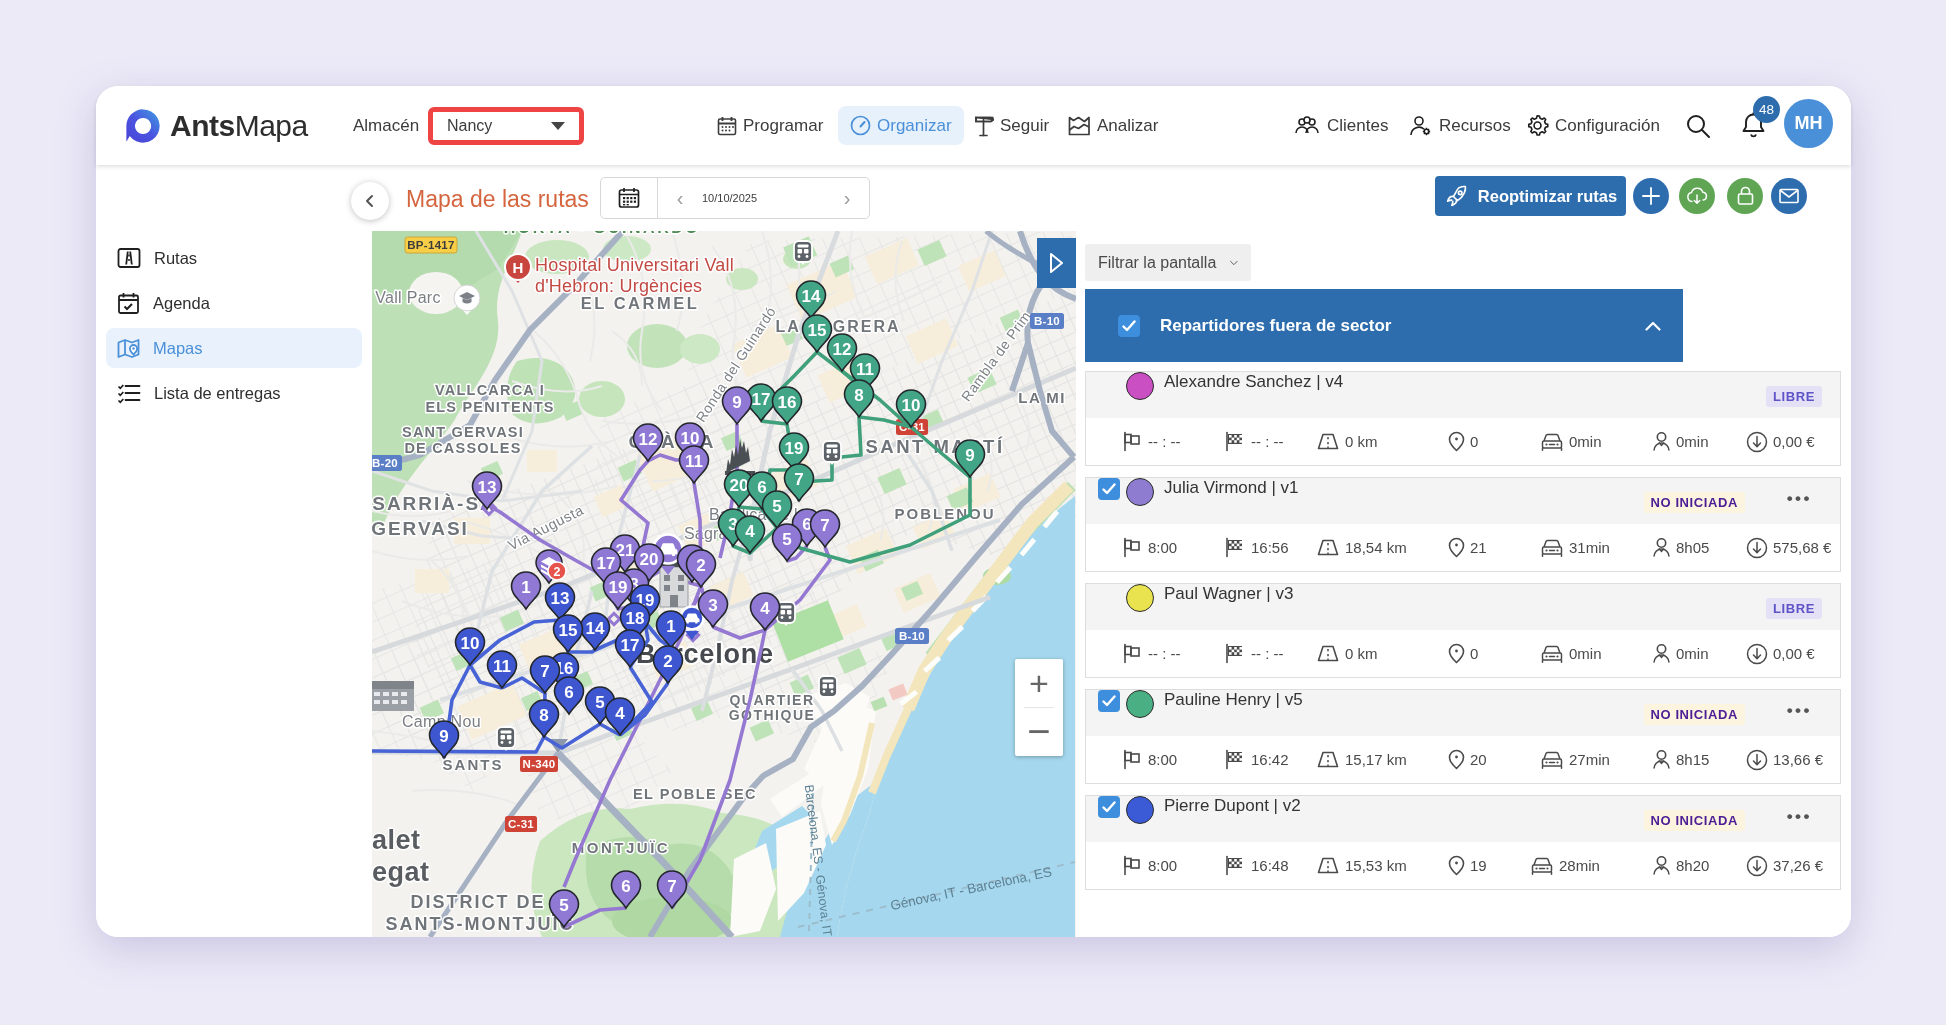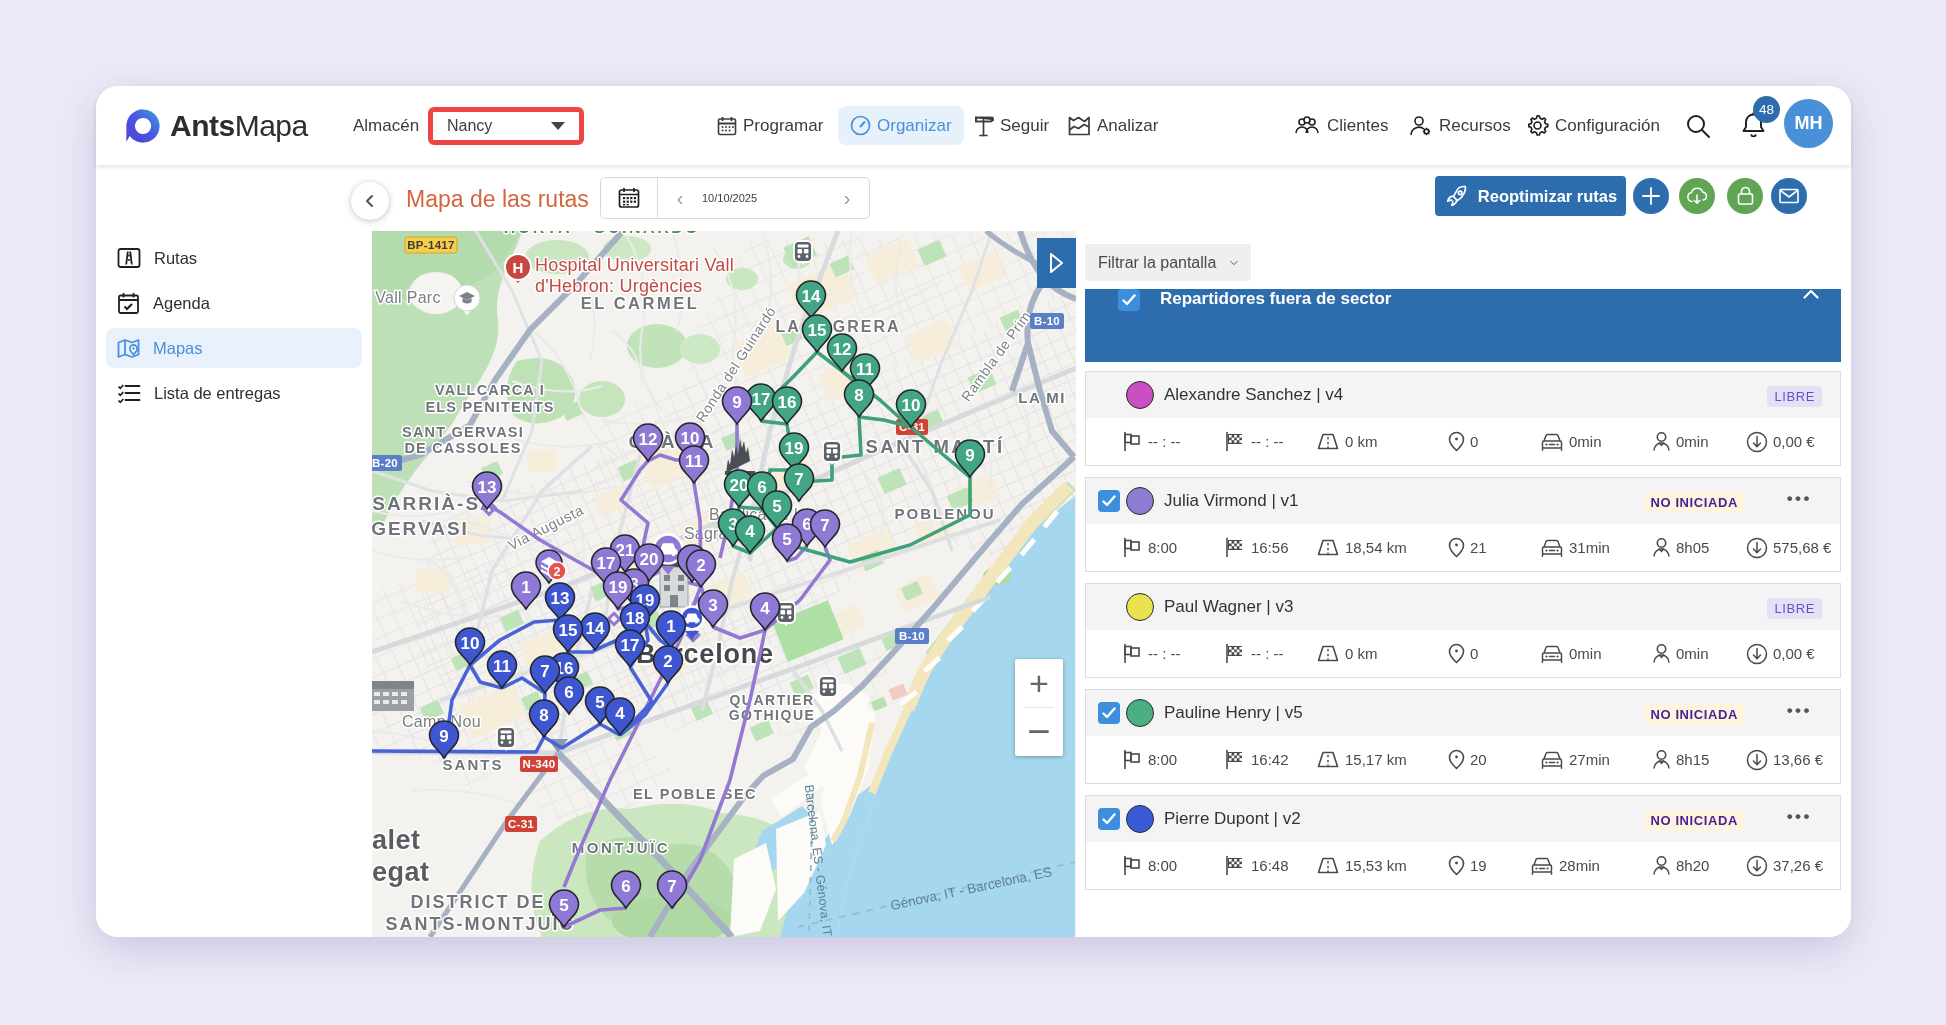--- a/index.html
+++ b/index.html
@@ -29,28 +29,28 @@
 #backbtn{position:absolute;left:-21px;top:17px;width:38px;height:38px;border-radius:50%;background:#fff;box-shadow:0 1px 6px rgba(0,0,0,.25);display:flex;align-items:center;justify-content:center;z-index:15}
 #maptitle{position:absolute;left:34px;top:21px;font-size:23px;color:#D4653E}
 #datectl{position:absolute;left:228px;top:12px;width:270px;height:42px;border:1px solid #d8d8d8;border-radius:5px;display:flex;align-items:center;background:#fff}
 #datectl .cal{width:57px;height:100%;border-right:1px solid #d8d8d8;display:flex;align-items:center;justify-content:center}
 #datectl .chev{width:44px;display:flex;align-items:center;justify-content:center;color:#999;font-size:20px}
 #datectl .dt{flex:1;font-size:11px;color:#3c3c3c}
 #reopt{position:absolute;left:1063px;top:11px;width:191px;height:40px;background:#2D6DAD;border-radius:4px;color:#fff;font-weight:bold;font-size:16.5px;display:flex;align-items:center;justify-content:center}
 .cbtn{position:absolute;top:13px;width:36px;height:36px;border-radius:50%;display:flex;align-items:center;justify-content:center}
 
 #filterbtn{position:absolute;left:9px;top:13px;width:166px;height:37px;background:#EFEFEF;border-radius:3px;display:flex;align-items:center;padding:0 13px;font-size:16px;color:#4a4a4a;white-space:nowrap}
-#bluehead{position:absolute;left:9px;top:58px;width:756px;height:73px;background:#2D6DAD;display:flex;color:#fff;font-weight:bold;font-size:17px}
+#bluehead{position:absolute;left:9px;top:58px;width:598px;height:73px;background:#2D6DAD;display:flex;align-items:center;color:#fff;font-weight:bold;font-size:17px}
 .cb{width:22px;height:22px;border-radius:4px;background:#3E8EDE;display:flex;align-items:center;justify-content:center;flex:0 0 auto}
 .drvcard{position:absolute;left:9px;width:756px;height:95px;border:1px solid #ddd}
-.drvhead{height:46px;background:#F4F4F4;display:flex;align-items:center;position:relative}
+.drvhead{height:46px;background:#F4F4F4;display:flex;position:relative}
 .drvstats{height:47px;background:#fff;display:flex;align-items:center;color:#4a4a4a;font-size:15px}
 .dot{width:28px;height:28px;border-radius:50%;border:1.5px solid #2c2c2c;flex:0 0 auto}
 .dname{font-size:17px;color:#333;margin-left:10px}
-.libre{position:absolute;right:18px;top:14px;background:#E4E1F6;color:#5F54C7;font-weight:normal;font-size:13px;letter-spacing:.6px;padding:3px 7px;border-radius:3px}
+.libre{position:absolute;right:18px;top:14px;background:#E4E1F6;color:#5F54C7;font-weight:bold;font-size:13px;letter-spacing:.6px;padding:3px 7px;border-radius:3px}
 .noini{position:absolute;right:95px;top:14px;background:#FCF4DF;color:#4c1d95;font-weight:bold;font-size:13px;letter-spacing:.6px;padding:3px 7px;border-radius:3px}
 .dots3{position:absolute;right:28px;top:11px;color:#555;font-size:17px;font-weight:bold;letter-spacing:2.5px}
 .st{display:flex;align-items:center;position:absolute}
 .st svg{margin-right:5px}
 </style>
 </head>
 <body>
 <div id="card">
   <div id="topbar">
     <div class="nav" id="logo">

